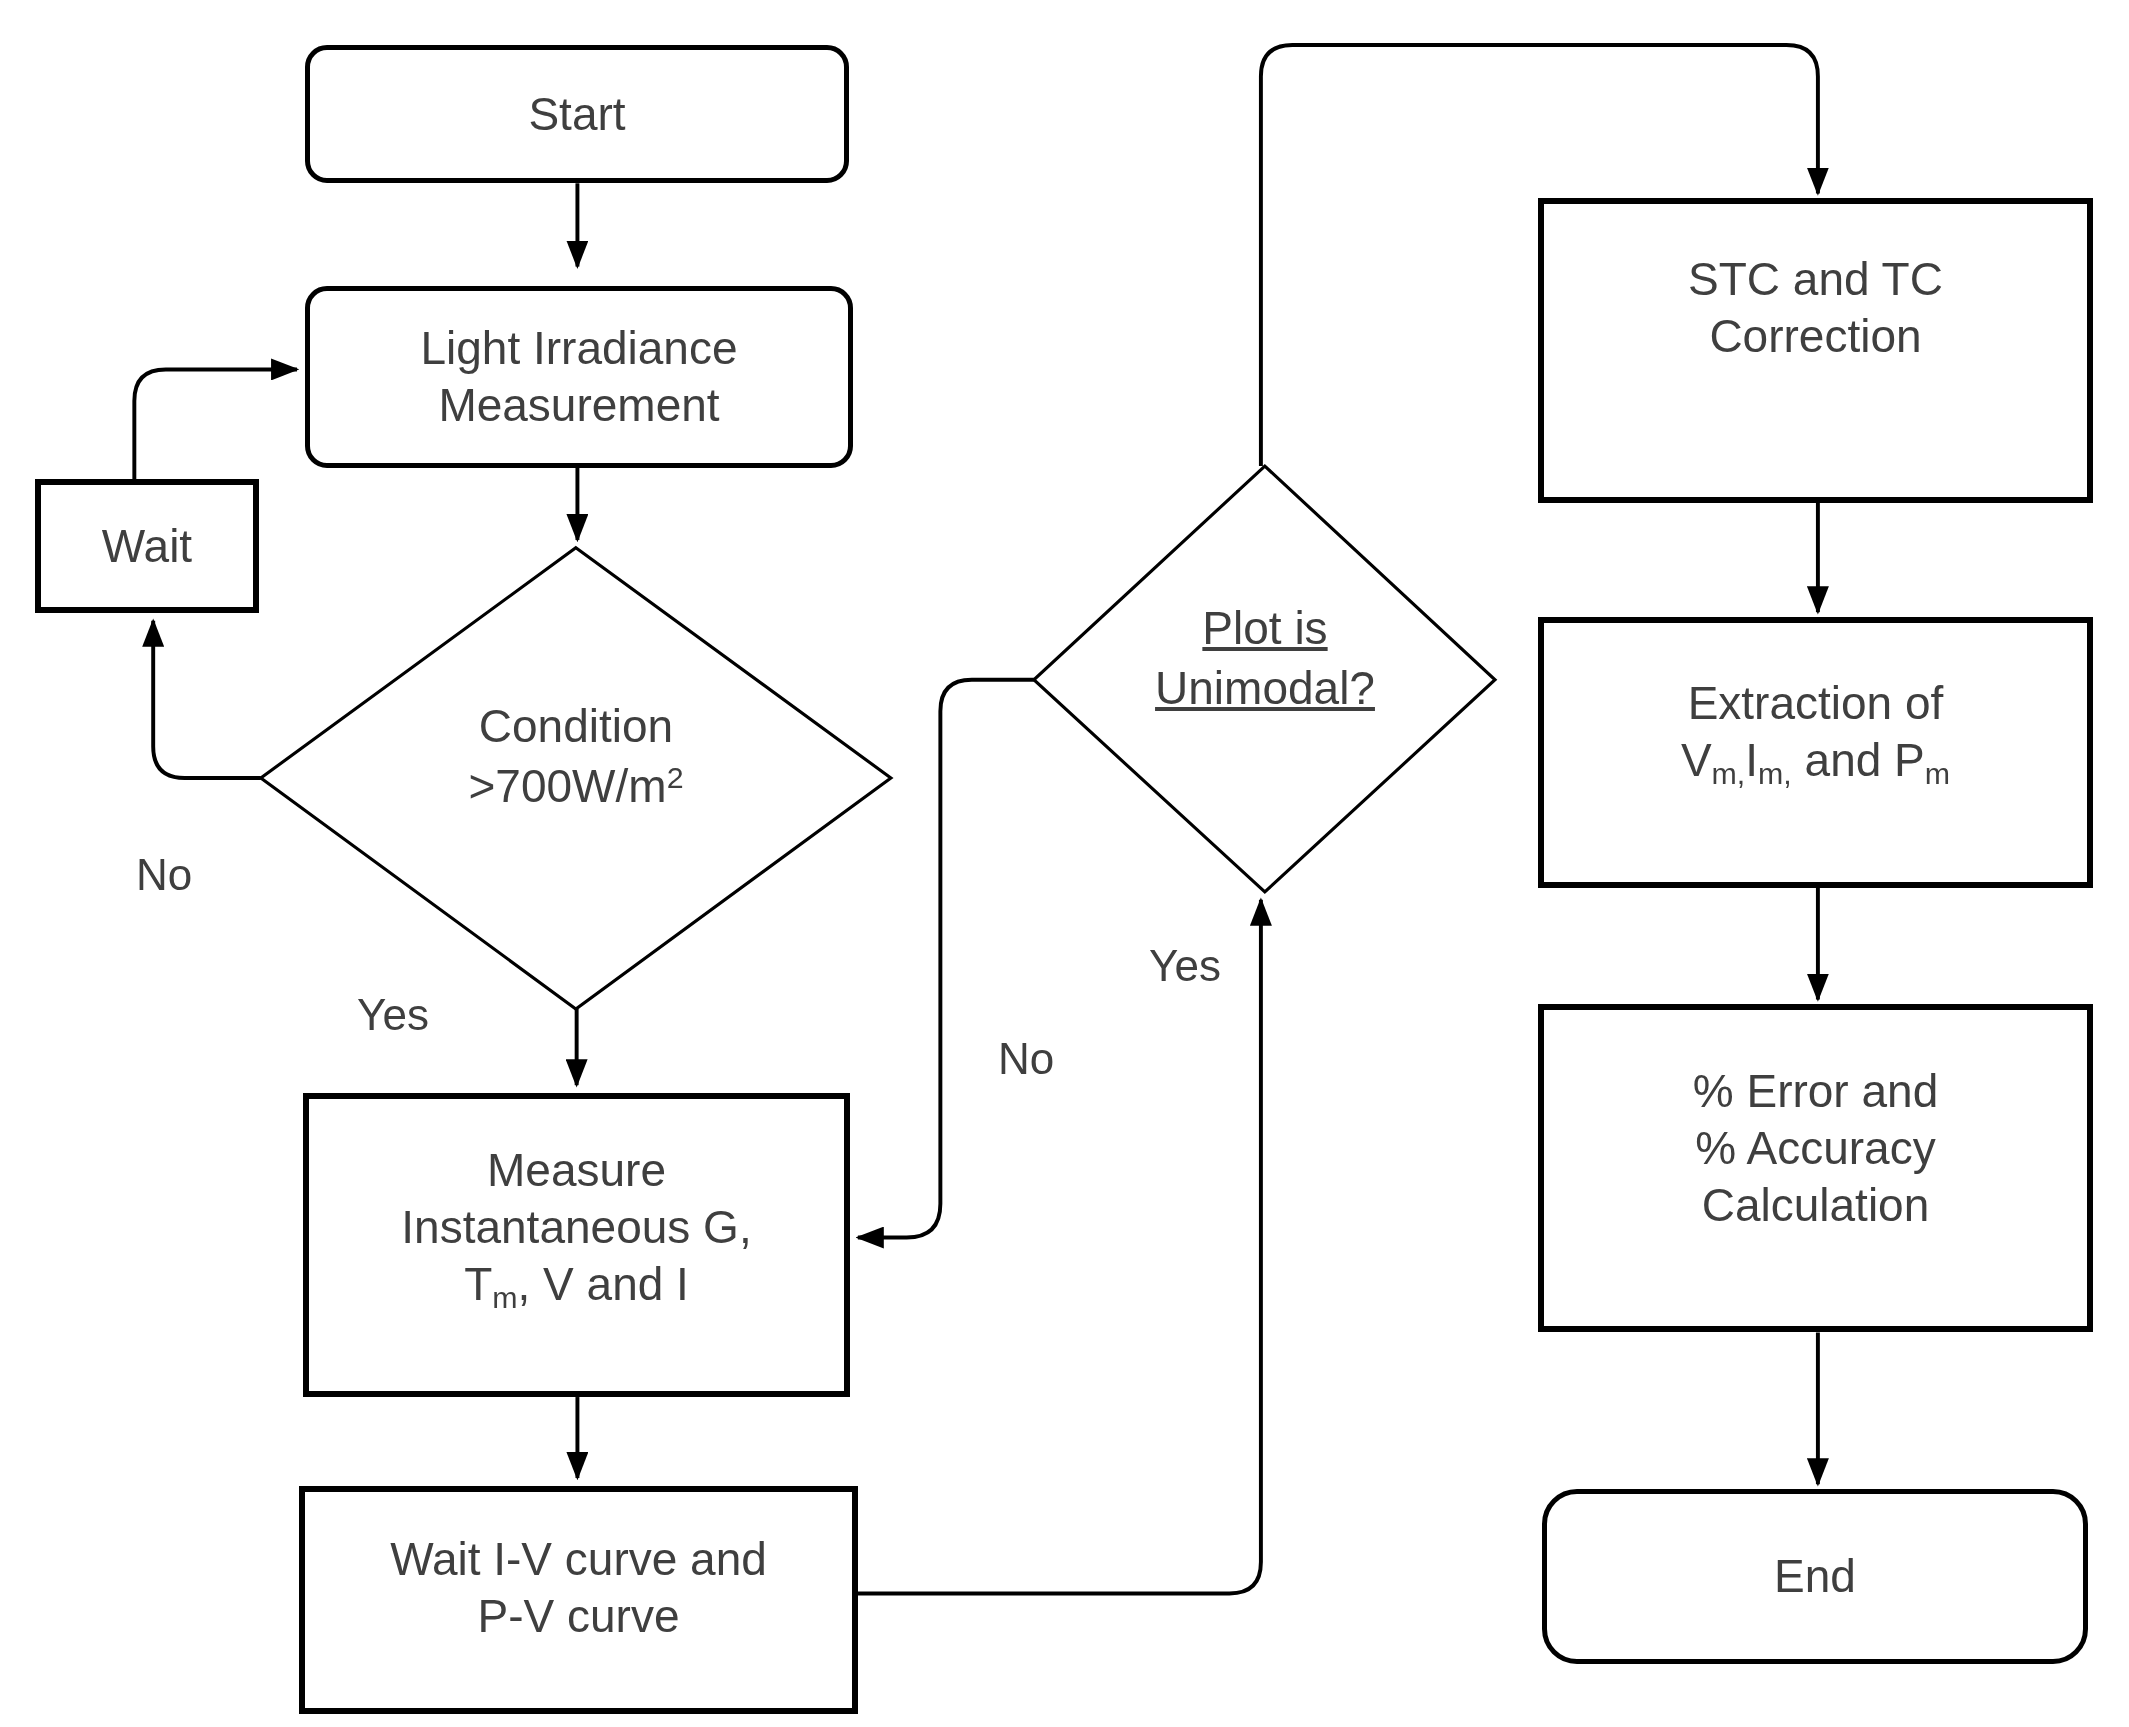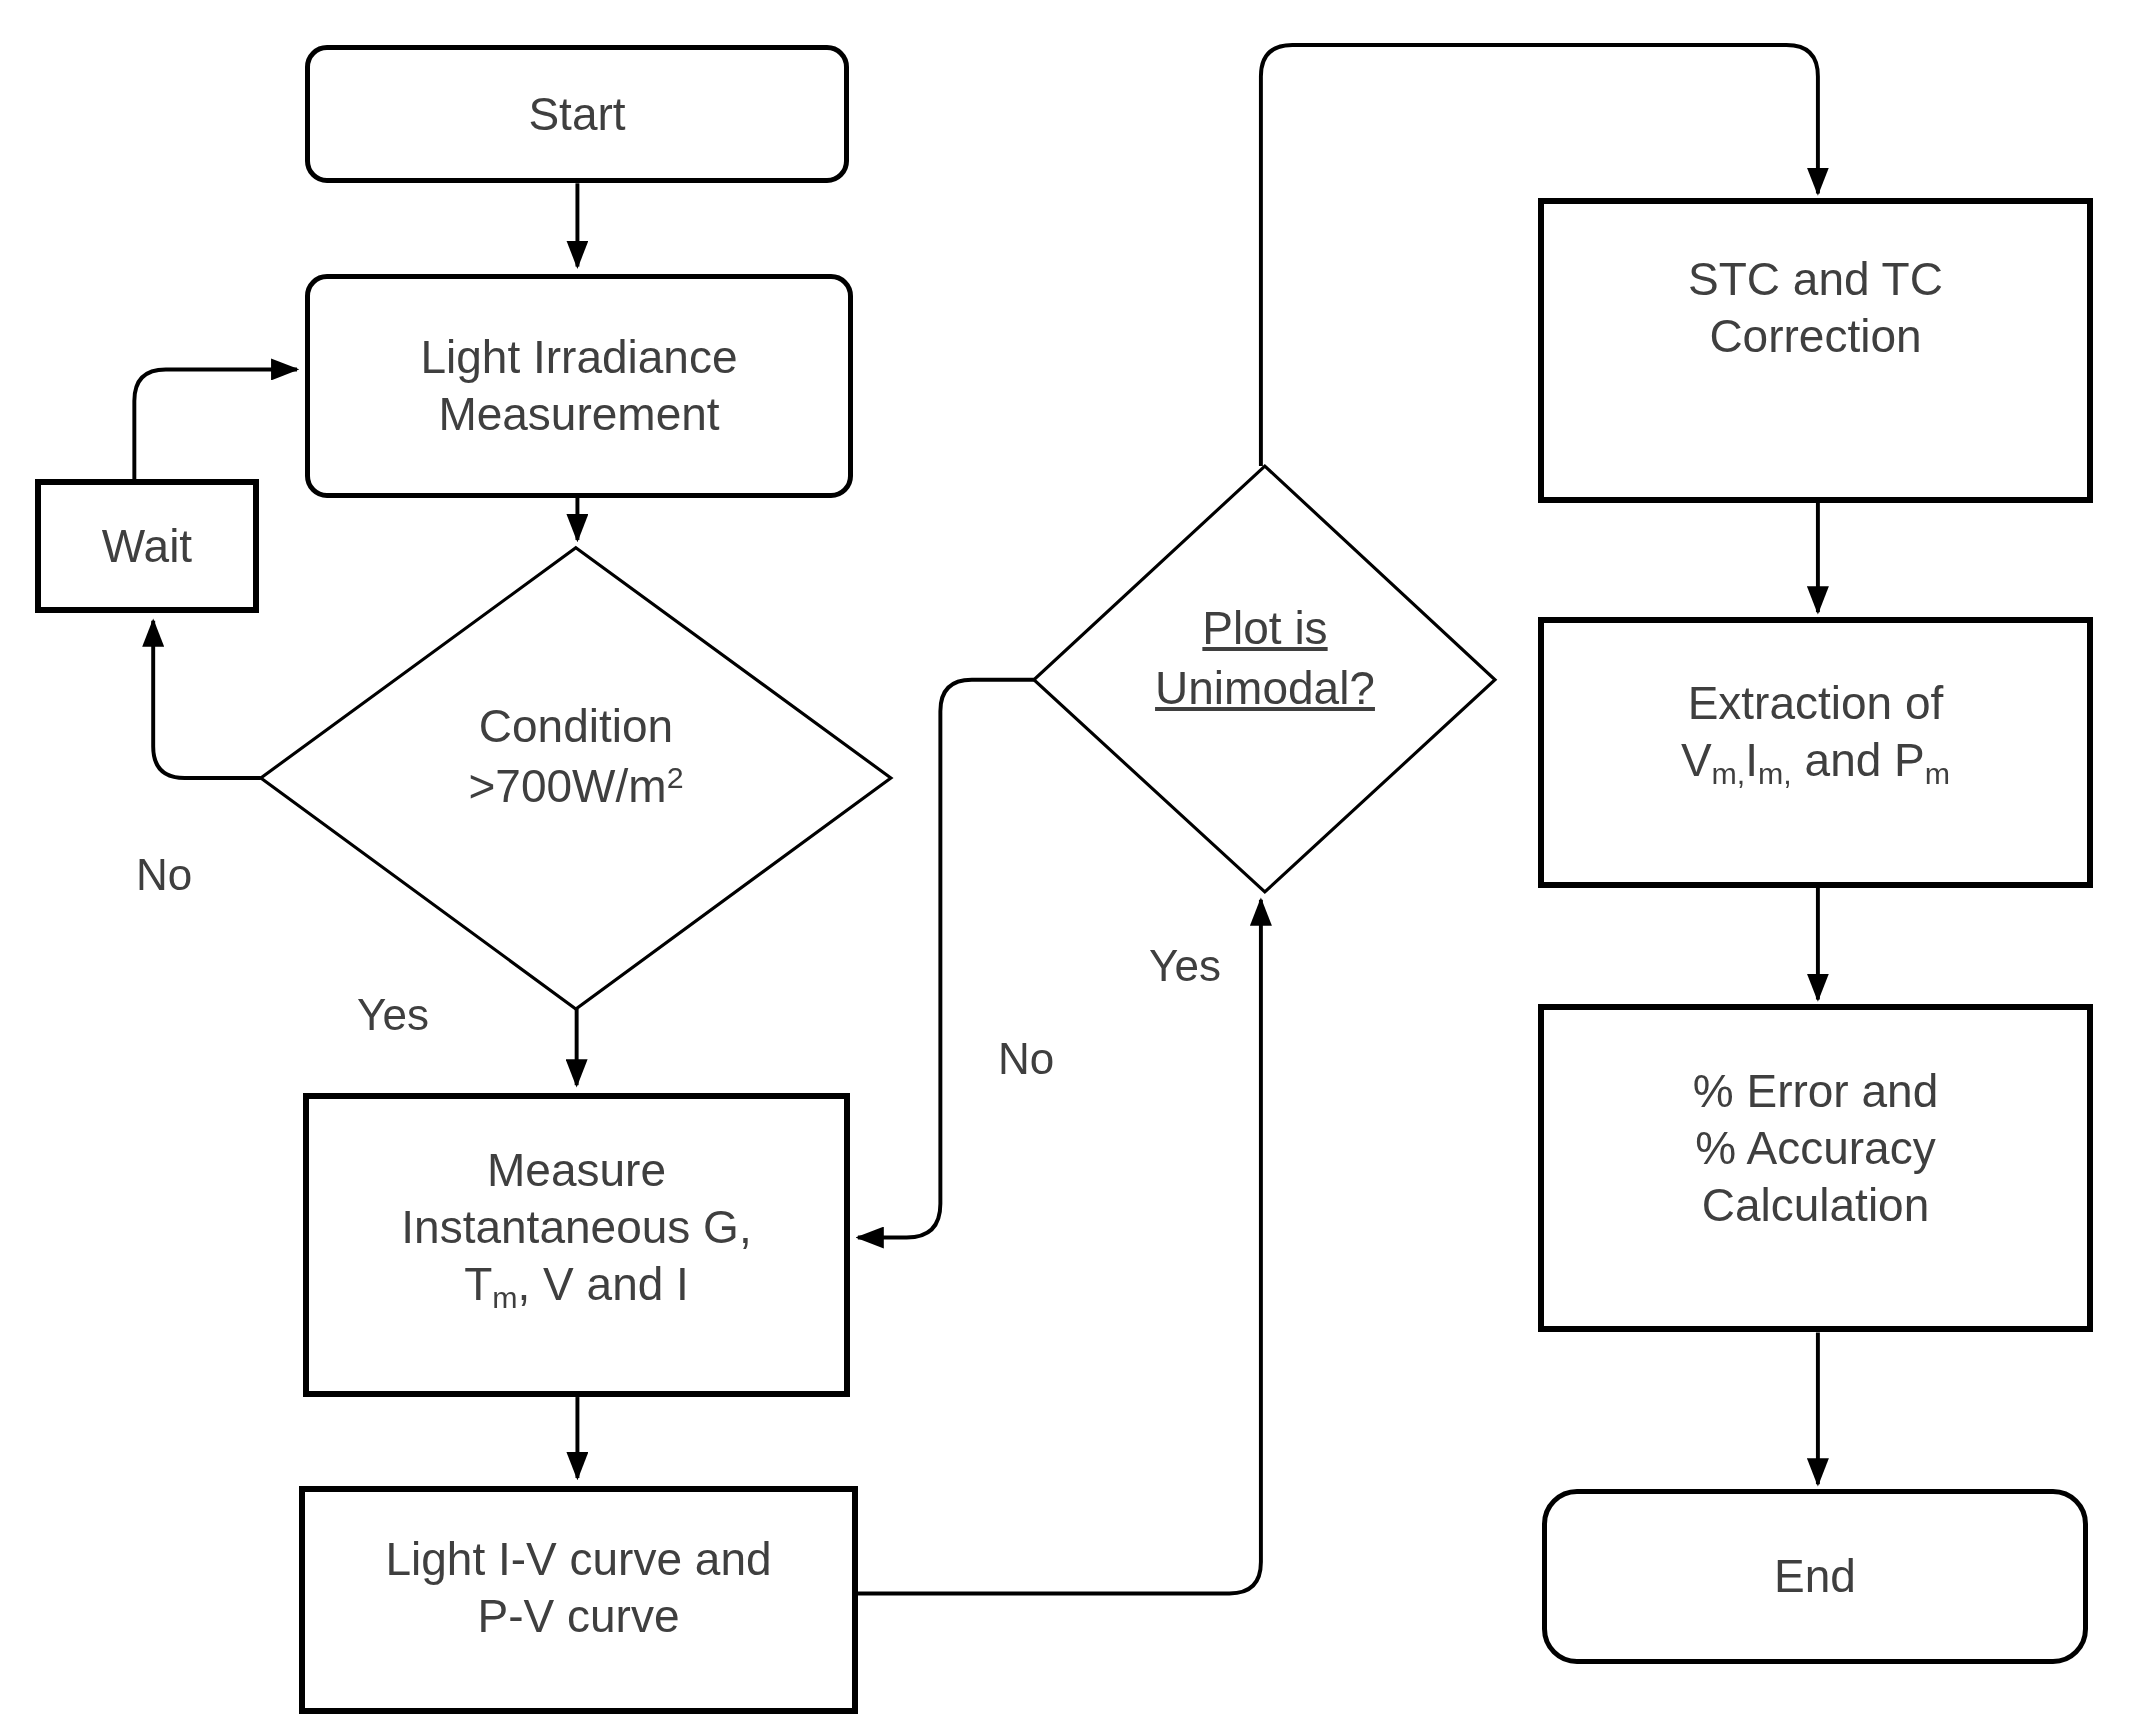--- a/index.html
+++ b/index.html
@@ -82,37 +82,37 @@
     <path class="connector" marker-end="url(#arrowhead)" d="M1605,593 L1605,97 Q1605,57 1645,57 L2274,57 Q2314,57 2314,97 L2314,246"></path>
     <path class="connector" marker-end="url(#arrowhead)" d="M2314,640 L2314,779"></path>
     <path class="connector" marker-end="url(#arrowhead)" d="M2314,1130 L2314,1272"></path>
     <path class="connector" marker-end="url(#arrowhead)" d="M2314,1696 L2314,1889"></path>
   </svg>
 
   <div class="node rounded" style="left:305px;top:45px;width:544px;height:138px;">
     <span class="line">Start</span>
   </div>
 
-  <div class="node rounded" style="left:305px;top:274px;width:548px;height:224px;">
+  <div class="node rounded" style="left:305px;top:286px;width:548px;height:182px;">
     <span class="line">Light Irradiance</span>
     <span class="line">Measurement</span>
   </div>
 
   <div class="node" style="left:35px;top:479px;width:224px;height:134px;">
     <span class="line">Wait</span>
   </div>
 
   <div class="node top-align" style="left:303px;top:1093px;width:547px;height:304px;padding-top:43px;">
     <span class="line">Measure</span>
     <span class="line">Instantaneous G,</span>
     <span class="line">T<sub>m</sub>, V and I</span>
   </div>
 
   <div class="node top-align" style="left:299px;top:1486px;width:559px;height:228px;padding-top:39px;">
-    <span class="line">Light I-V curve and</span>
+    <span class="line">Wait I-V curve and</span>
     <span class="line">P-V curve</span>
   </div>
 
   <div class="node top-align" style="left:1538px;top:198px;width:555px;height:305px;padding-top:47px;">
     <span class="line">STC and TC</span>
     <span class="line">Correction</span>
   </div>
 
   <div class="node top-align" style="left:1538px;top:617px;width:555px;height:271px;padding-top:52px;">
     <span class="line">Extraction of</span>

